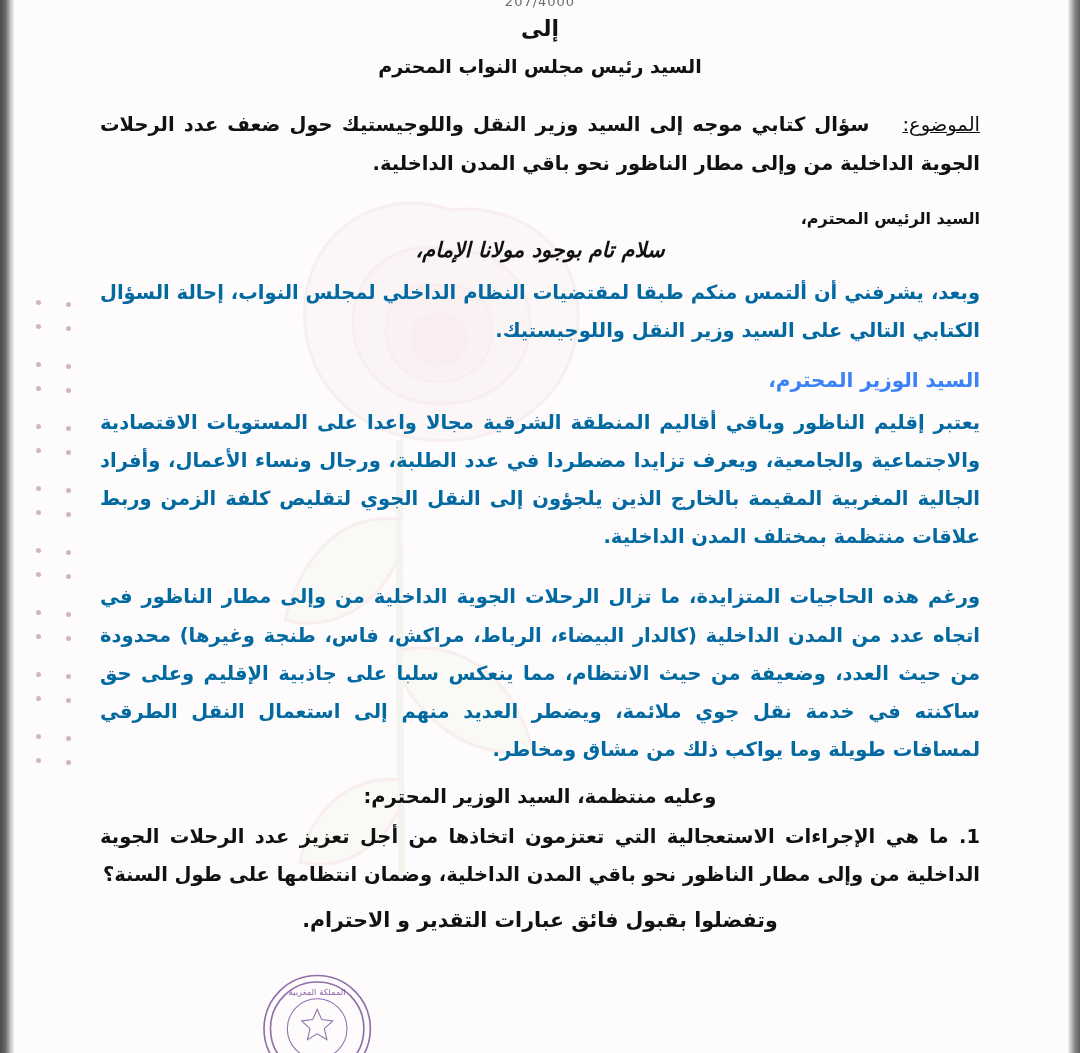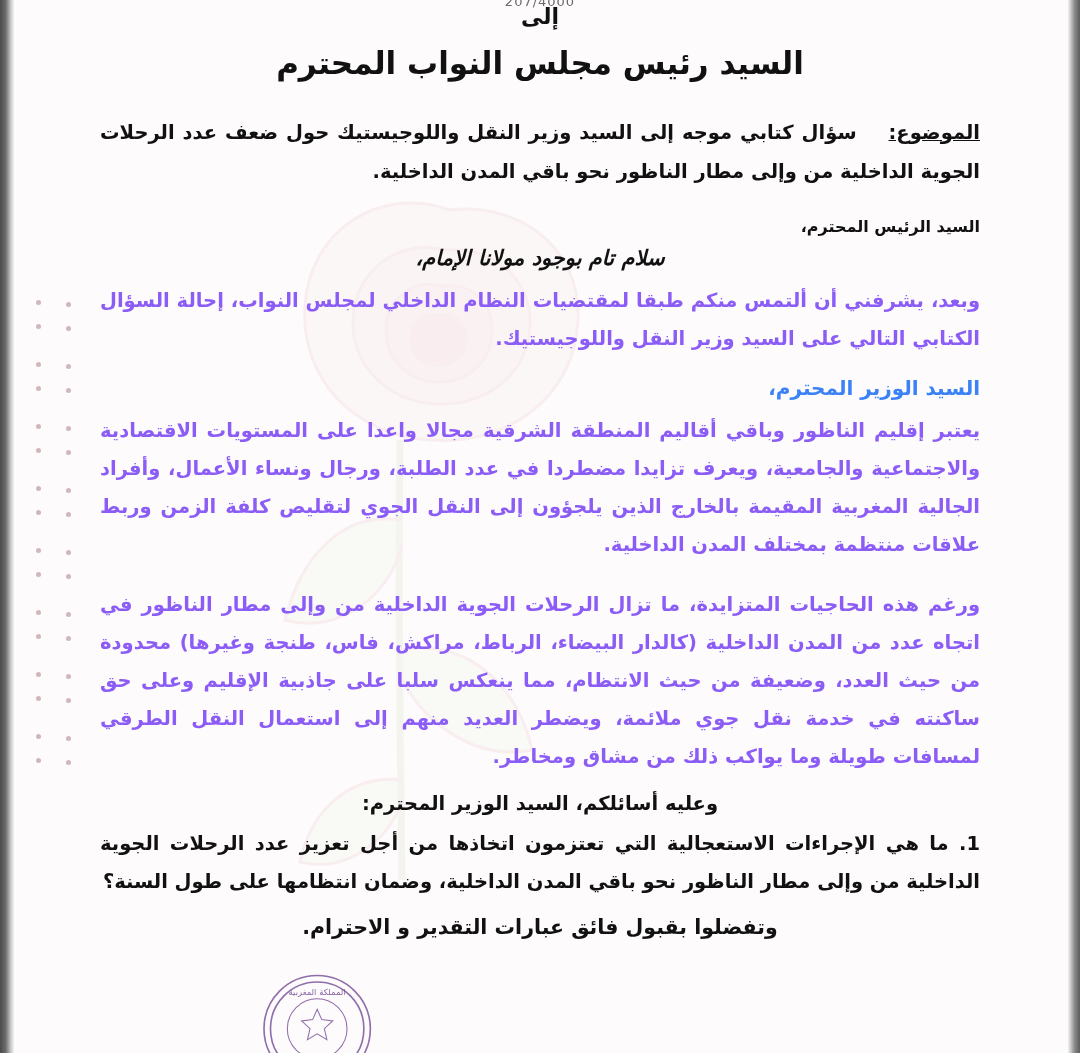--- a/index.html
+++ b/index.html
@@ -87,44 +87,44 @@
     color: #6a6a6a;
     letter-spacing: 1px;
     z-index: 12;
   }
 
   .to-line {
     text-align: center;
     font-size: 22px;
     font-weight: bold;
     color: #111;
-    padding-top: 0;
+    padding-top: 12px;
     line-height: 1.5;
   }
   .addressee {
     text-align: center;
-    font-size: 31px;
+    font-size: 19px;
     font-weight: bold;
     color: #111;
     margin-top: 6px;
     line-height: 1.6;
   }
 
   .subject {
     margin-top: 24px;
     font-size: 19.5px;
     line-height: 2.0;
     color: #111;
     text-align: justify;
     text-align-last: right;
     font-weight: bold;
   }
   .subject .lbl {
     text-decoration: underline;
-    font-weight: bold;
+    font-weight: normal;
     margin-left: 24px;
   }
   .subject .body {
     font-weight: bold;
   }
 
   .salute {
     margin-top: 26px;
     font-size: 16px;
     font-weight: bold;
@@ -137,21 +137,21 @@
     font-weight: bold;
     text-align: center;
     color: #111;
     font-style: italic;
   }
 
   p.para {
     margin: 12px 0 0 0;
     font-size: 19.5px;
     line-height: 1.95;
-    color: #8b5cf6;
+    color: #0369a1;
     text-align: justify;
     text-align-last: right;
     font-weight: 600;
   }
   p.para.gap {
     margin-top: 22px;
   }
   .sub-head {
     margin-top: 18px;
     font-size: 20px;
@@ -271,21 +271,21 @@
     <div class="salute">السيد الرئيس المحترم،</div>
     <div class="salute-center">سلام تام بوجود مولانا الإمام،</div>
 
     <p class="para">وبعد، يشرفني أن ألتمس منكم طبقا لمقتضيات النظام الداخلي لمجلس النواب، إحالة السؤال الكتابي التالي على السيد وزير النقل واللوجيستيك.</p>
 
     <div class="sub-head">السيد الوزير المحترم،</div>
 
     <p class="para">يعتبر إقليم الناظور وباقي أقاليم المنطقة الشرقية مجالا واعدا على المستويات الاقتصادية والاجتماعية والجامعية، ويعرف تزايدا مضطردا في عدد الطلبة، ورجال ونساء الأعمال، وأفراد الجالية المغربية المقيمة بالخارج الذين يلجؤون إلى النقل الجوي لتقليص كلفة الزمن وربط علاقات منتظمة بمختلف المدن الداخلية.</p>
     <p class="para gap">ورغم هذه الحاجيات المتزايدة، ما تزال الرحلات الجوية الداخلية من وإلى مطار الناظور في اتجاه عدد من المدن الداخلية (كالدار البيضاء، الرباط، مراكش، فاس، طنجة وغيرها) محدودة من حيث العدد، وضعيفة من حيث الانتظام، مما ينعكس سلبا على جاذبية الإقليم وعلى حق ساكنته في خدمة نقل جوي ملائمة، ويضطر العديد منهم إلى استعمال النقل الطرقي لمسافات طويلة وما يواكب ذلك من مشاق ومخاطر.</p>
 
-    <div class="ask-line">وعليه أسائلكم، السيد الوزير المحترم:</div>
+    <div class="ask-line">وعليه منتظمة، السيد الوزير المحترم:</div>
 
     <ol class="questions">
       <li>1. ما هي الإجراءات الاستعجالية التي تعتزمون اتخاذها من أجل تعزيز عدد الرحلات الجوية الداخلية من وإلى مطار الناظور نحو باقي المدن الداخلية، وضمان انتظامها على طول السنة؟</li>
     </ol>
 
     <div class="closing">وتفضلوا بقبول فائق عبارات التقدير و الاحترام.</div>
 
   </div>
 
   <svg class="stamp" viewBox="0 0 185 185" aria-hidden="true">

